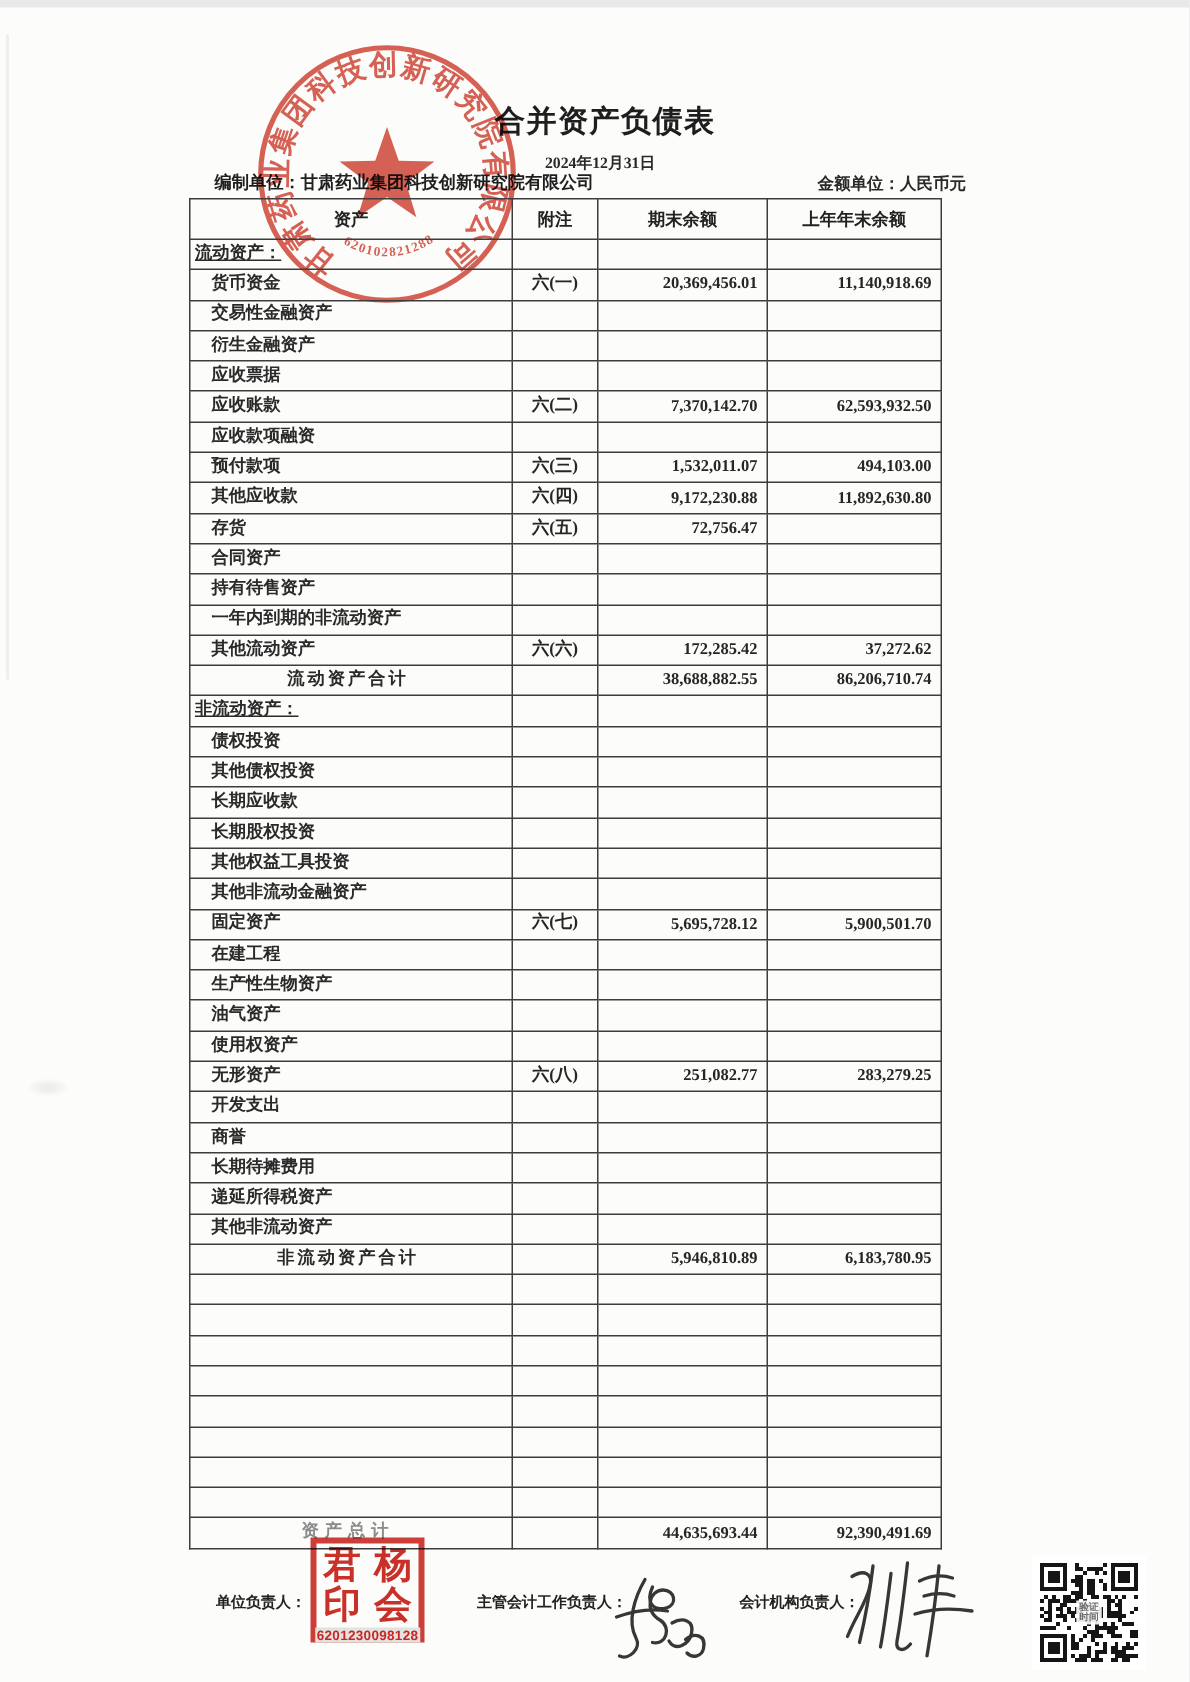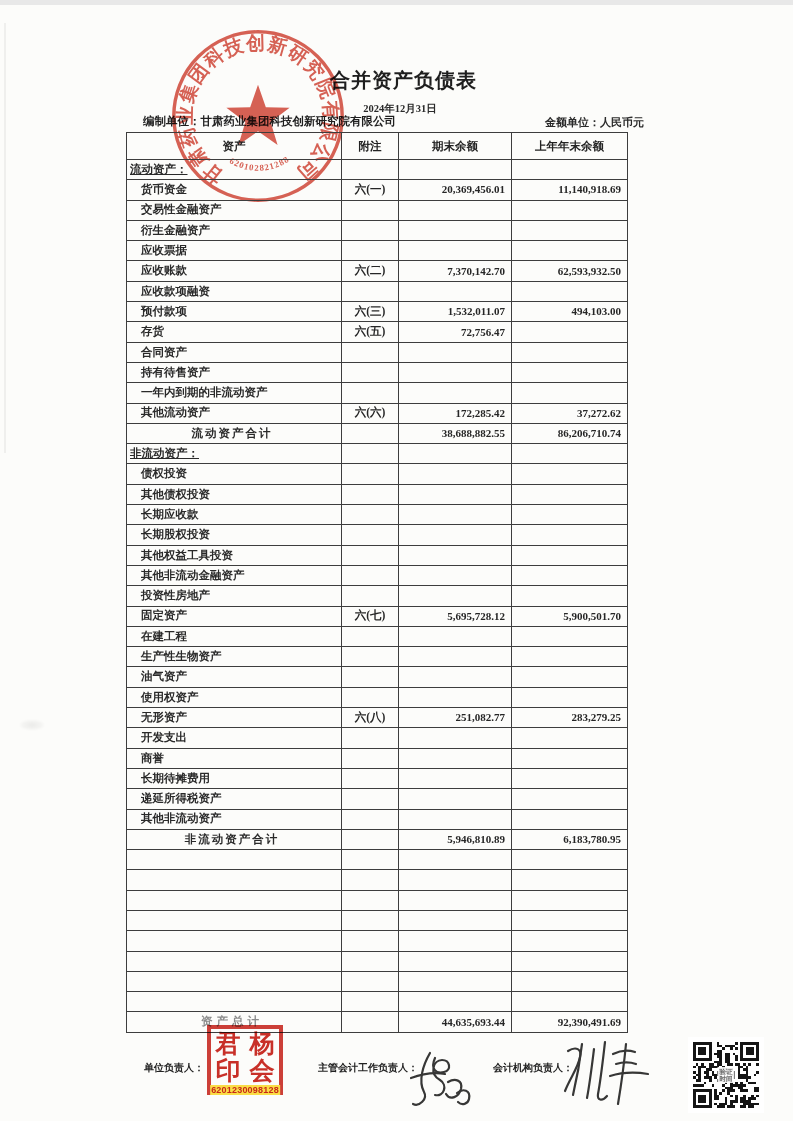--- a/index.html
+++ b/index.html
@@ -45,21 +45,21 @@
     position:absolute; left:207px; top:1020px; width:68px; height:62px;
     border:4px solid rgba(199,30,22,.85); mix-blend-mode:multiply;
   }
   .name-stamp .chars{
     display:grid; grid-template-columns:1fr 1fr; margin-top:1px;
     font-size:25px; line-height:27px; font-weight:700; text-align:center;
     color:rgba(199,30,22,.92);
   }
   .name-stamp .serial{
     position:absolute; left:50%; bottom:-4px; transform:translateX(-50%);
-    background:#fde047; padding:0 1px; font-size:9px; font-weight:700;
+    background:#e5e5e5; padding:0 1px; font-size:9px; font-weight:700;
     letter-spacing:.2px; color:rgba(199,30,22,.95); white-space:nowrap;
     font-family:"Liberation Sans",sans-serif;
   }
   
   .qr-wrap{position:absolute; left:688px; top:1032px; width:76px; height:76px;}
   .qr-center{
     position:absolute; left:50%; top:50%; transform:translate(-50%,-50%);
     background:rgba(255,255,255,.9); padding:1px 2px; text-align:center;
     font-size:6.5px; line-height:7px; color:#6d6d6d; font-weight:700;
   }
@@ -154,20 +154,26 @@
           <td></td>
           <td></td>
         </tr>
         <tr class="row-item">
           <td>预付款项</td>
           <td>六(三)</td>
           <td>1,532,011.07</td>
           <td>494,103.00</td>
         </tr>
         <tr class="row-item">
+          <td>其他应收款</td>
+          <td>六(四)</td>
+          <td>9,172,230.88</td>
+          <td>11,892,630.80</td>
+        </tr>
+        <tr class="row-item">
           <td>存货</td>
           <td>六(五)</td>
           <td>72,756.47</td>
           <td></td>
         </tr>
         <tr class="row-item">
           <td>合同资产</td>
           <td></td>
           <td></td>
           <td></td>
@@ -227,26 +233,20 @@
           <td></td>
         </tr>
         <tr class="row-item">
           <td>其他权益工具投资</td>
           <td></td>
           <td></td>
           <td></td>
         </tr>
         <tr class="row-item">
           <td>其他非流动金融资产</td>
-          <td></td>
-          <td></td>
-          <td></td>
-        </tr>
-        <tr class="row-item">
-          <td>投资性房地产</td>
           <td></td>
           <td></td>
           <td></td>
         </tr>
         <tr class="row-item">
           <td>固定资产</td>
           <td>六(七)</td>
           <td>5,695,728.12</td>
           <td>5,900,501.70</td>
         </tr>

